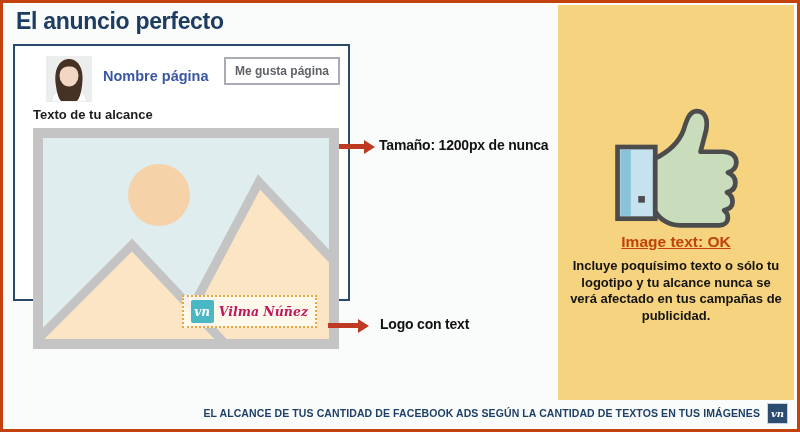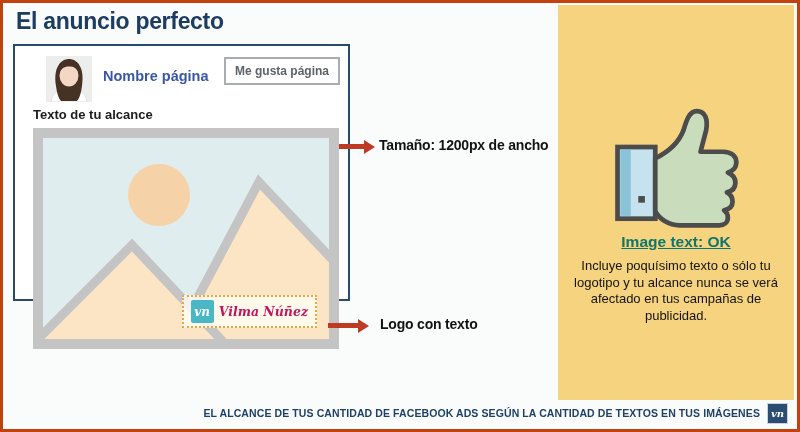--- a/index.html
+++ b/index.html
@@ -61,25 +61,25 @@
   .label-2 { left:377px; top:313px; }
   
   .result-panel {
     position:absolute; left:555px; top:2px; width:236px; height:395px;
     background:#f6d37e; text-align:center;
   }
   .thumb-wrap { position:absolute; left:50%; top:93px; transform:translateX(-50%); width:134px; height:132px; }
   .thumb-wrap svg { display:block; width:100%; height:100%; }
   .result-heading {
     position:absolute; top:228px; width:100%;
-    font-size:15.5px; font-weight:bold; color:#0f766e; text-decoration:underline;
+    font-size:15.5px; font-weight:bold; color:#c2410c; text-decoration:underline;
   }
   .result-body {
     position:absolute; top:253px; left:50%; transform:translateX(-50%); width:212px;
-    font-size:13px; font-weight:normal; color:#141414; line-height:1.28;
+    font-size:13px; font-weight:bold; color:#141414; line-height:1.28;
   }
   
   .footer-caption {
     position:absolute; right:37px; top:404px;
     font-size:10.5px; font-weight:bold; color:#1e4066; letter-spacing:0.1px;
   }
   .footer-logo {
     position:absolute; right:9px; top:400px; width:21px; height:21px;
     background:#2c4d71; border:1px solid #c9d3de;
     color:#fff; font-family:"DejaVu Serif", serif; font-style:italic; font-weight:bold; font-size:10px;
@@ -114,23 +114,23 @@
         <path d="M89,107 L186,210 L-14,210 Z" fill="#fbe5c5" stroke="#c3c4c3" stroke-width="9"></path>
       </svg>
       <div class="watermark">
         <div class="vn-badge">vn</div>
         <div class="brand-script">Vilma Núñez</div>
       </div>
     </div>
   </div>
 
   <div class="arrow-line arrow-1"></div>
-  <div class="annotation-label label-1">Tamaño: 1200px de ancho</div>
+  <div class="annotation-label label-1">Tamaño: 1200px de nunca</div>
   <div class="arrow-line arrow-2"></div>
-  <div class="annotation-label label-2">Logo con texto</div>
+  <div class="annotation-label label-2">Logo con text</div>
 
   <div class="result-panel">
     <div class="thumb-wrap">
       <svg viewBox="0 0 140 140">
         <rect x="8" y="52" width="40" height="76" fill="#c5e2ee" stroke="#4c4c4c" stroke-width="5"></rect>
         <rect x="11" y="55" width="11" height="70" fill="#8ac2d8"></rect>
         <rect x="30" y="104" width="7" height="7" fill="#4c4c4c"></rect>
         <path d="M48,120 L48,64 C60,58 72,50 78,34 C81,24 84,14 92,14 C101,14 104,22 102,34 L96,57 L120,57 C129,57 134,62 134,68 C134,74 130,78 125,79 C130,81 133,85 133,90 C133,96 129,99 124,100 C128,102 130,106 130,110 C130,115 126,118 121,119 C124,121 125,124 125,127 C125,132 121,135 116,135 L74,135 C62,135 52,128 48,120 Z" fill="#c9dcbc" stroke="#4c4c4c" stroke-width="5" stroke-linejoin="round"></path>
       </svg>
     </div>

